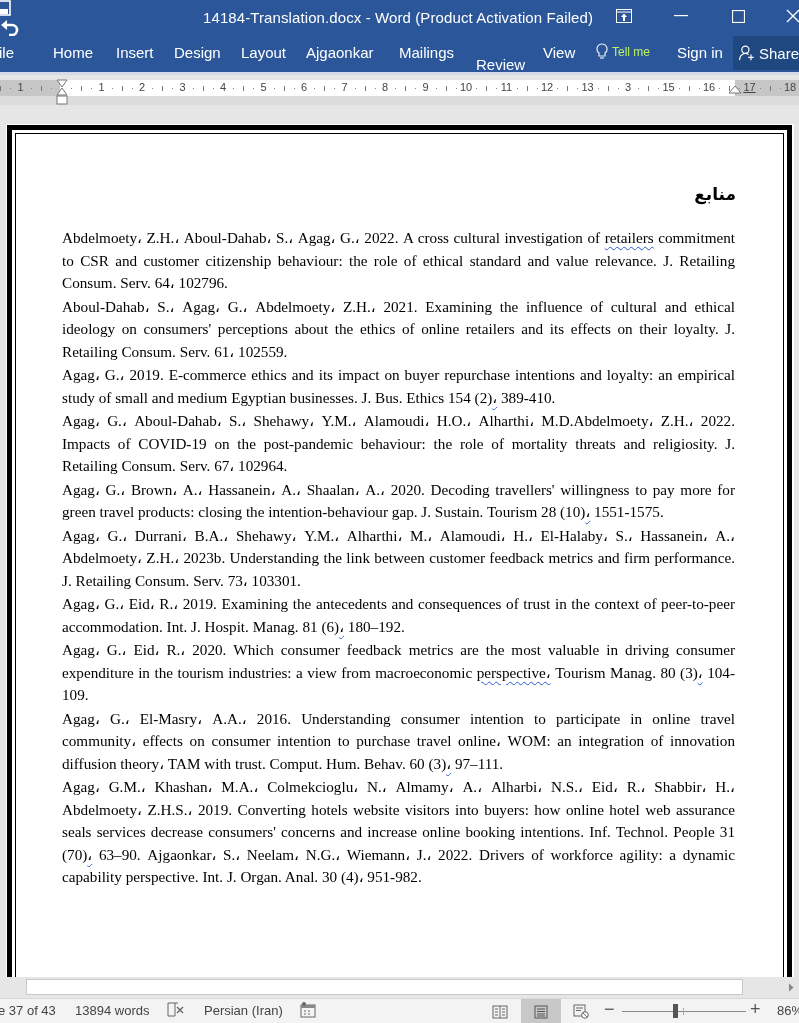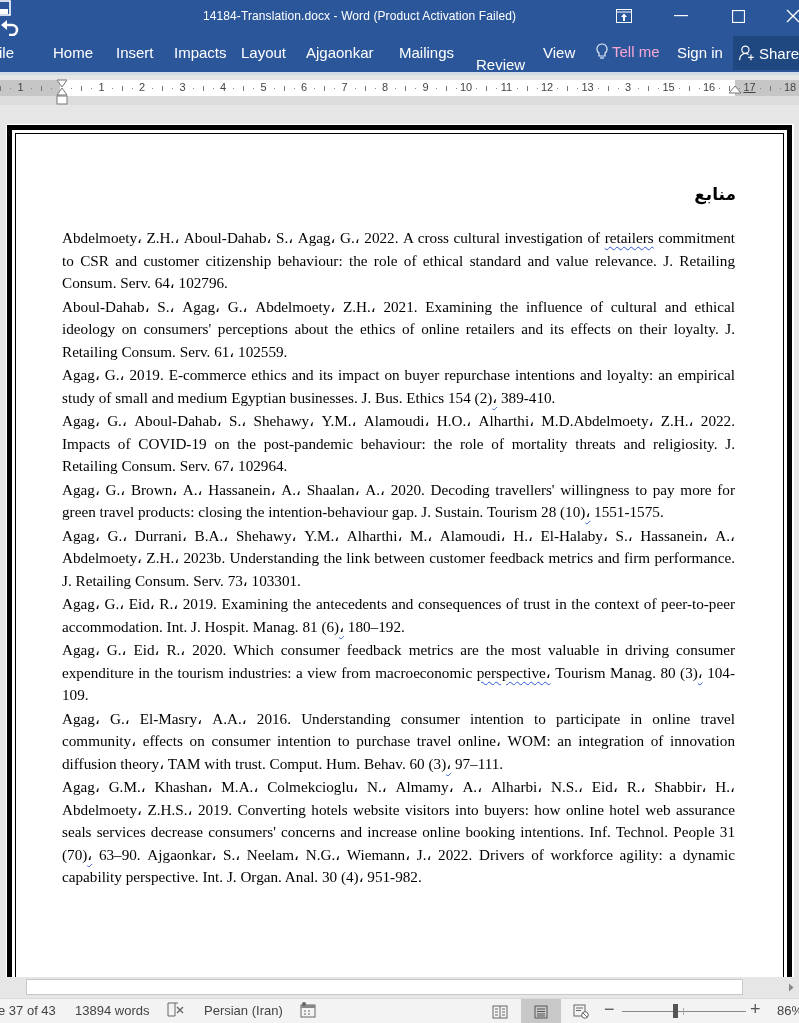--- a/index.html
+++ b/index.html
@@ -1,27 +1,27 @@
 <!DOCTYPE html>
 <html><head>
 <meta charset="utf-8">
 <style>
   * { box-sizing: border-box; margin: 0; padding: 0; }
   html, body { width: 799px; height: 1023px; overflow: hidden; background: #e6e6e6; }
   body { position: relative; font-family: "DejaVu Sans", sans-serif; }
 
   
   .titlebar { position: absolute; left: 0; top: 0; width: 799px; height: 36px; background: #2b579a; color: #fff; }
-  .title-text { position: absolute; left: 203px; top: 9px; font-size: 12px; color: #fff; white-space: nowrap; font-family: "Liberation Sans", sans-serif; letter-spacing: 0.1px; }
+  .title-text { position: absolute; left: 203px; top: 9px; font-size: 15px; color: #fff; white-space: nowrap; font-family: "Liberation Sans", sans-serif; letter-spacing: 0.1px; }
   .winctl { position: absolute; top: 0; height: 32px; width: 46px; display: flex; align-items: center; justify-content: center; }
 
   
   .tabbar { position: absolute; left: 0; top: 36px; width: 799px; height: 36px; background: #2b579a; }
   .tab { position: absolute; top: 8px; font-size: 15px; color: #fff; white-space: nowrap; font-family: "Liberation Sans", sans-serif; }
-  .tellme { position: absolute; left: 596px; top: 7px; display: flex; align-items: flex-start; gap: 4px; color: #f9a8d4; font-size: 15px; font-family: "Liberation Sans", sans-serif; }
+  .tellme { position: absolute; left: 596px; top: 7px; display: flex; align-items: center; gap: 4px; color: #bef264; font-size: 12px; font-family: "Liberation Sans", sans-serif; }
   .share { position: absolute; left: 733px; top: 36px; width: 66px; height: 34px; background: #1f4780; display: flex; align-items: center; gap: 4px; padding-left: 6px; color: #fff; font-size: 15px; font-family: "Liberation Sans", sans-serif; }
   .tabbar-bottom { position: absolute; left: 0; top: 72px; width: 799px; height: 3px; background: #d4dbe8; }
 
   
   .ruler-area { position: absolute; left: 0; top: 75px; width: 799px; height: 30px; background: #e6e6e6; }
   .ruler { position: absolute; left: 0; top: 5px; width: 799px; height: 16px; background: #fff; }
   .ruler .shade-l { position: absolute; left: 0; top: 0; width: 60px; height: 16px; background: #c6c6c6; }
   .ruler .shade-r { position: absolute; left: 735px; top: 0; width: 64px; height: 16px; background: #c6c6c6; }
   .ruler .tick-num { position: absolute; top: 1px; font-size: 11px; color: #444; font-family: "Liberation Sans", sans-serif; transform: translateX(-50%); }
   .ruler .tick-mark { position: absolute; top: 6px; width: 1px; height: 5px; background: #777; }
@@ -111,21 +111,21 @@
     <svg width="14" height="14" viewBox="0 0 14 14">
         <path d="M1 1 L13 13 M13 1 L1 13" stroke="#fff" stroke-width="1.3"></path>
       </svg>
   </div>
 </div>
 
 <div class="tabbar">
   <span class="tab" style="left:-1px;">ile</span>
   <span class="tab" style="left:53px;">Home</span>
   <span class="tab" style="left:116px;">Insert</span>
-  <span class="tab" style="left:174px;">Impacts</span>
+  <span class="tab" style="left:174px;">Design</span>
   <span class="tab" style="left:241px;">Layout</span>
   <span class="tab" style="left:306px;">Ajgaonkar</span>
   <span class="tab" style="left:399px;">Mailings</span>
   <span class="tab" style="left:476px;margin-top:12px;">Review</span>
   <span class="tab" style="left:543px;">View</span>
 
   <div class="tellme">
     <svg width="12" height="18" viewBox="0 0 12 18">
         <path d="M6 1 A5 5 0 0 1 9 10 V13 H3 V10 A5 5 0 0 1 6 1 Z" fill="none" stroke="#e6ecf6" stroke-width="1.2"></path>
         <line x1="4" y1="15" x2="8" y2="15" stroke="#e6ecf6" stroke-width="1.2"></line>

